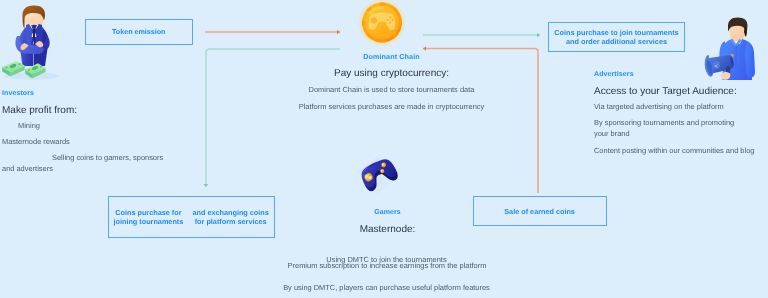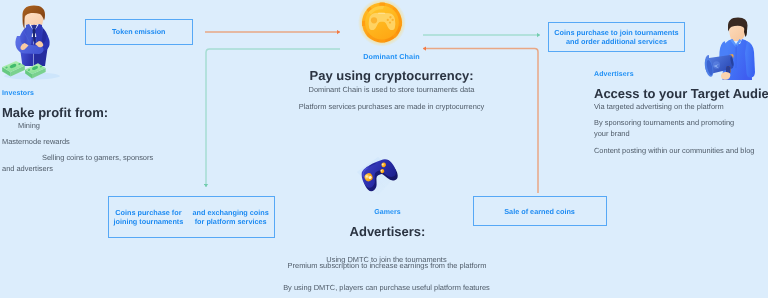--- a/index.html
+++ b/index.html
@@ -19,21 +19,21 @@
     border:1.5px solid #56a8f6;
     border-radius:0;
     box-sizing:border-box;
     display:flex;align-items:center;justify-content:center;
     text-align:center;
     color:#1e8bf2;font-weight:bold;
     line-height:9px;
   }
 
   .colhead{position:absolute;color:#2291f5;font-weight:bold;font-size:7px;letter-spacing:.1px;white-space:nowrap;}
-  .colsub{position:absolute;color:#2b3442;font-weight:bold;font-size:13px;white-space:nowrap;}
+  .colsub{position:absolute;color:#2b3442;font-weight:normal;font-size:10px;white-space:nowrap;}
   .coltxt{position:absolute;color:#4f5b68;font-size:7.45px;white-space:nowrap;}
   .ctr{transform:translateX(-50%);padding-left:19px;}
 </style>
 </head>
 <body>
 
 <div class="stage">
 
   <svg class="abs" style="left:0;top:0;width:768px;height:298px;" viewBox="0 0 768 298">
     <defs>
@@ -306,34 +306,34 @@
   </div>
 
   <div class="pill" style="left:472.6px;top:196px;width:134px;height:30px;font-size:7.28px;">
     <span>Sale of earned coins</span>
   </div>
 
   <div class="colhead" style="left:2px;top:90px;">Investors</div>
   <div class="colsub" style="left:2px;top:105px;">Make profit from:</div>
   <div class="coltxt" style="left:2px;top:121px;padding-left:16px;">Mining</div>
   <div class="coltxt" style="left:2px;top:137px;">Masternode rewards</div>
-  <div class="coltxt" style="left:6px;top:153px;padding-left:36px;">Selling coins to gamers, sponsors</div>
+  <div class="coltxt" style="left:16px;top:153px;padding-left:36px;">Selling coins to gamers, sponsors</div>
   <div class="coltxt" style="left:2px;top:164px;">and advertisers</div>
 
   <div class="colhead" style="left:594px;top:71px;">Advertisers</div>
   <div class="colsub" style="left:594px;top:86px;">Access to your Target Audience:</div>
   <div class="coltxt" style="left:594px;top:102px;">Via targeted advertising on the platform</div>
   <div class="coltxt" style="left:594px;top:118px;">By sponsoring tournaments and promoting</div>
   <div class="coltxt" style="left:594px;top:129px;">your brand</div>
   <div class="coltxt" style="left:594px;top:146px;">Content posting within our communities and blog</div>
 
   <div class="colhead ctr" style="left:382px;top:52px;font-size:7.2px;">Dominant Chain</div>
   <div class="colsub ctr" style="left:382px;top:68px;">Pay using cryptocurrency:</div>
   <div class="coltxt ctr" style="left:382px;top:85px;">Dominant Chain is used to store tournaments data</div>
   <div class="coltxt ctr" style="left:382px;top:102px;">Platform services purchases are made in cryptocurrency</div>
 
   <div class="colhead ctr" style="left:378px;top:209px;">Gamers</div>
-  <div class="colsub ctr" style="left:378px;top:224px;">Advertisers:</div>
+  <div class="colsub ctr" style="left:378px;top:224px;">Masternode:</div>
   <div class="coltxt ctr" style="left:377px;top:255px;">Using DMTC to join the tournaments</div>
   <div class="coltxt ctr" style="left:377.5px;top:261px;">Premium subscription to increase earnings from the platform</div>
   <div class="coltxt ctr" style="left:377px;top:283px;">By using DMTC, players can purchase useful platform features</div>
 
 </div>
 
 </body></html>

